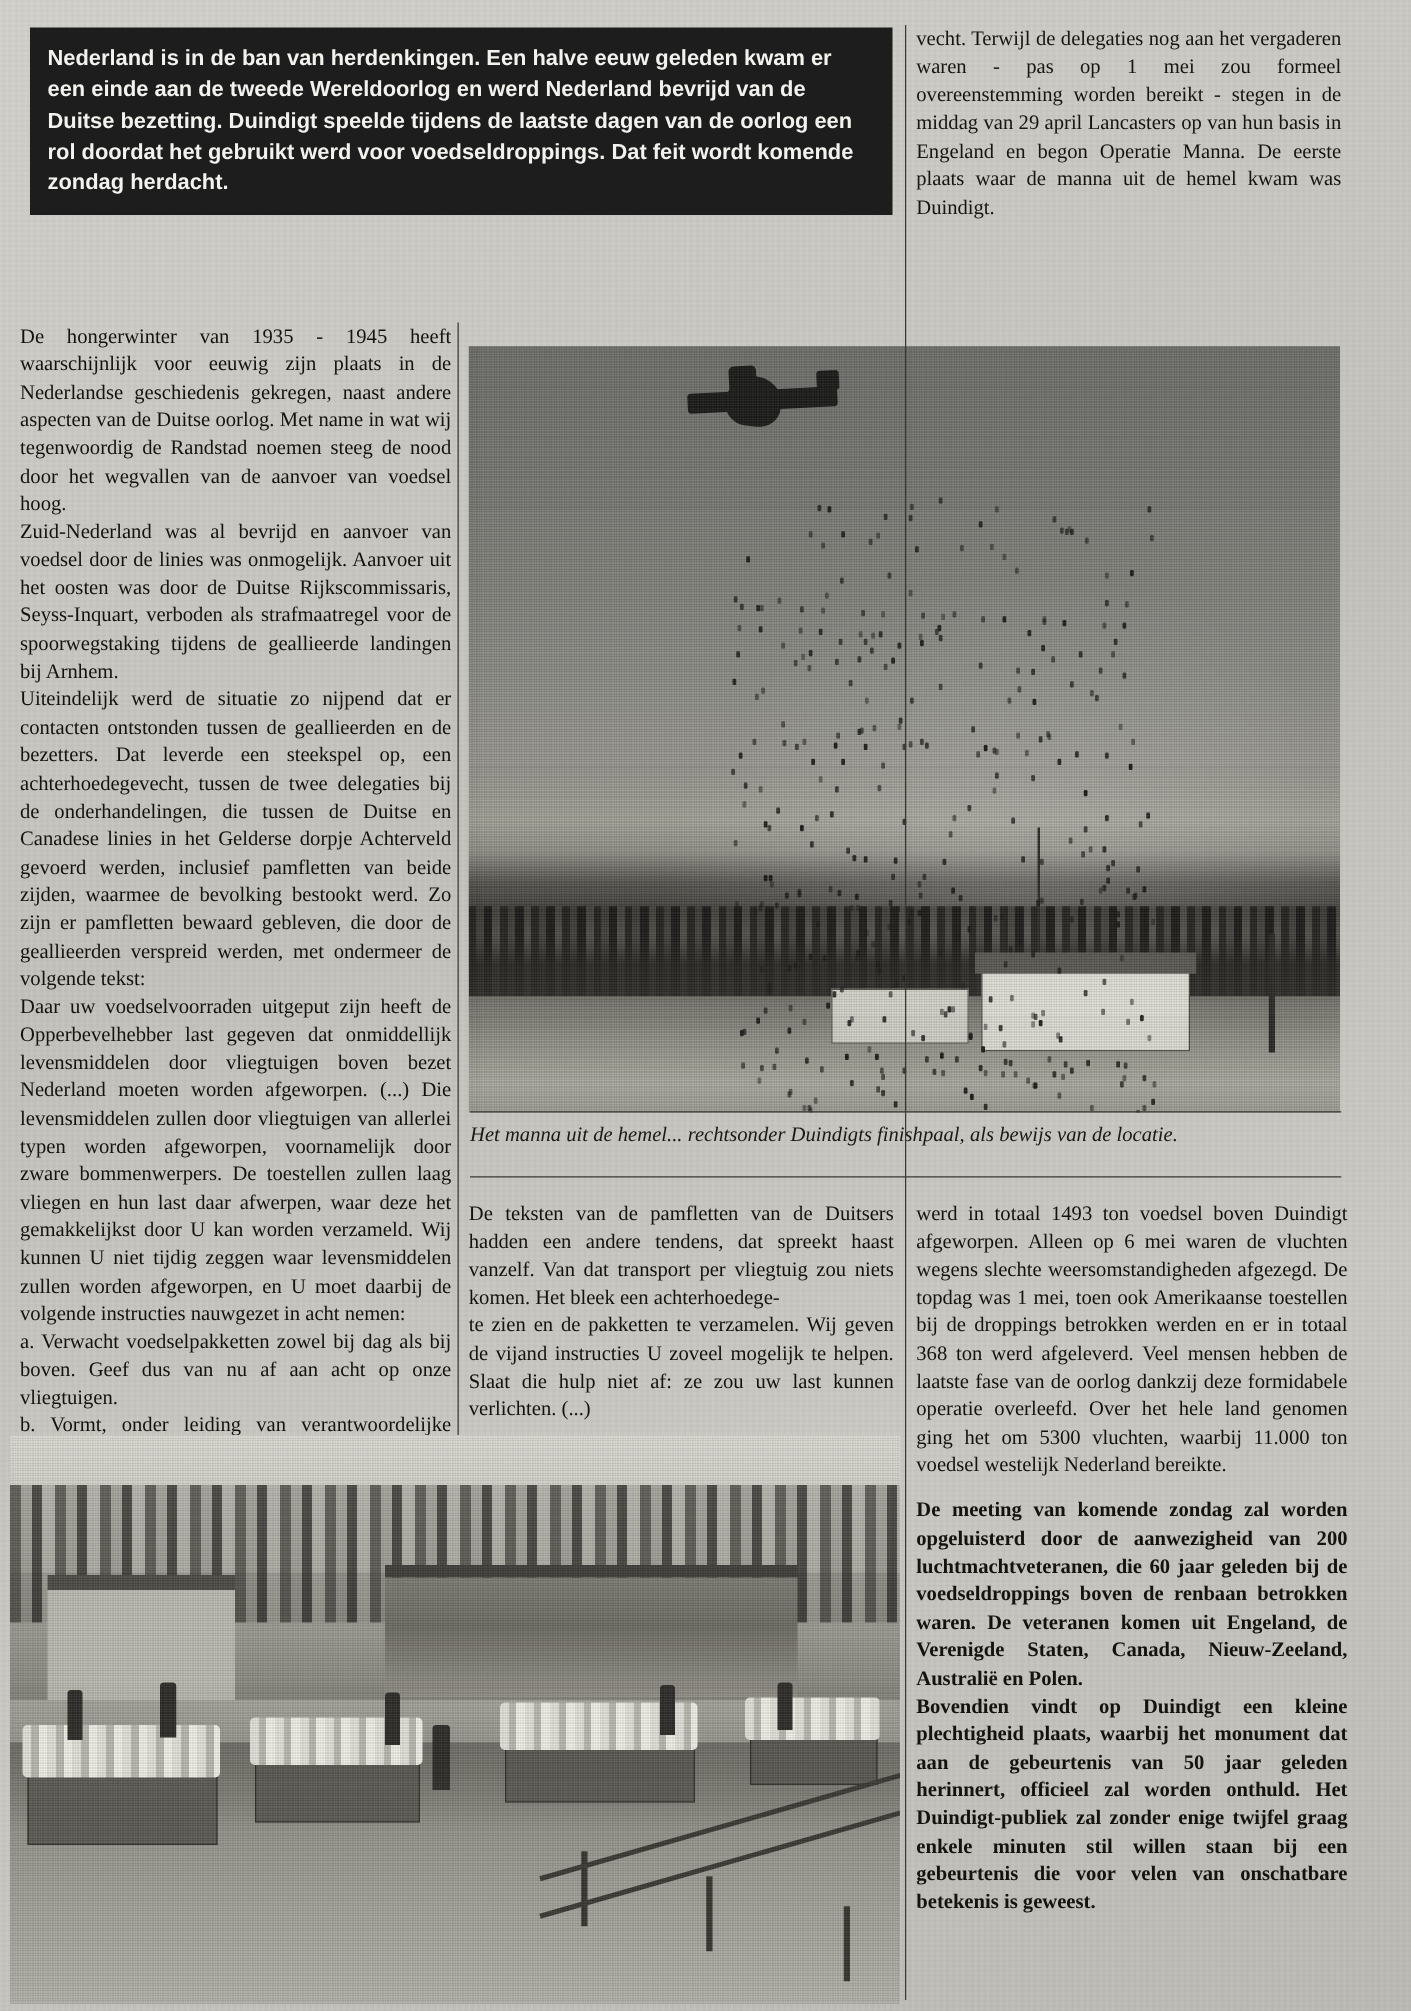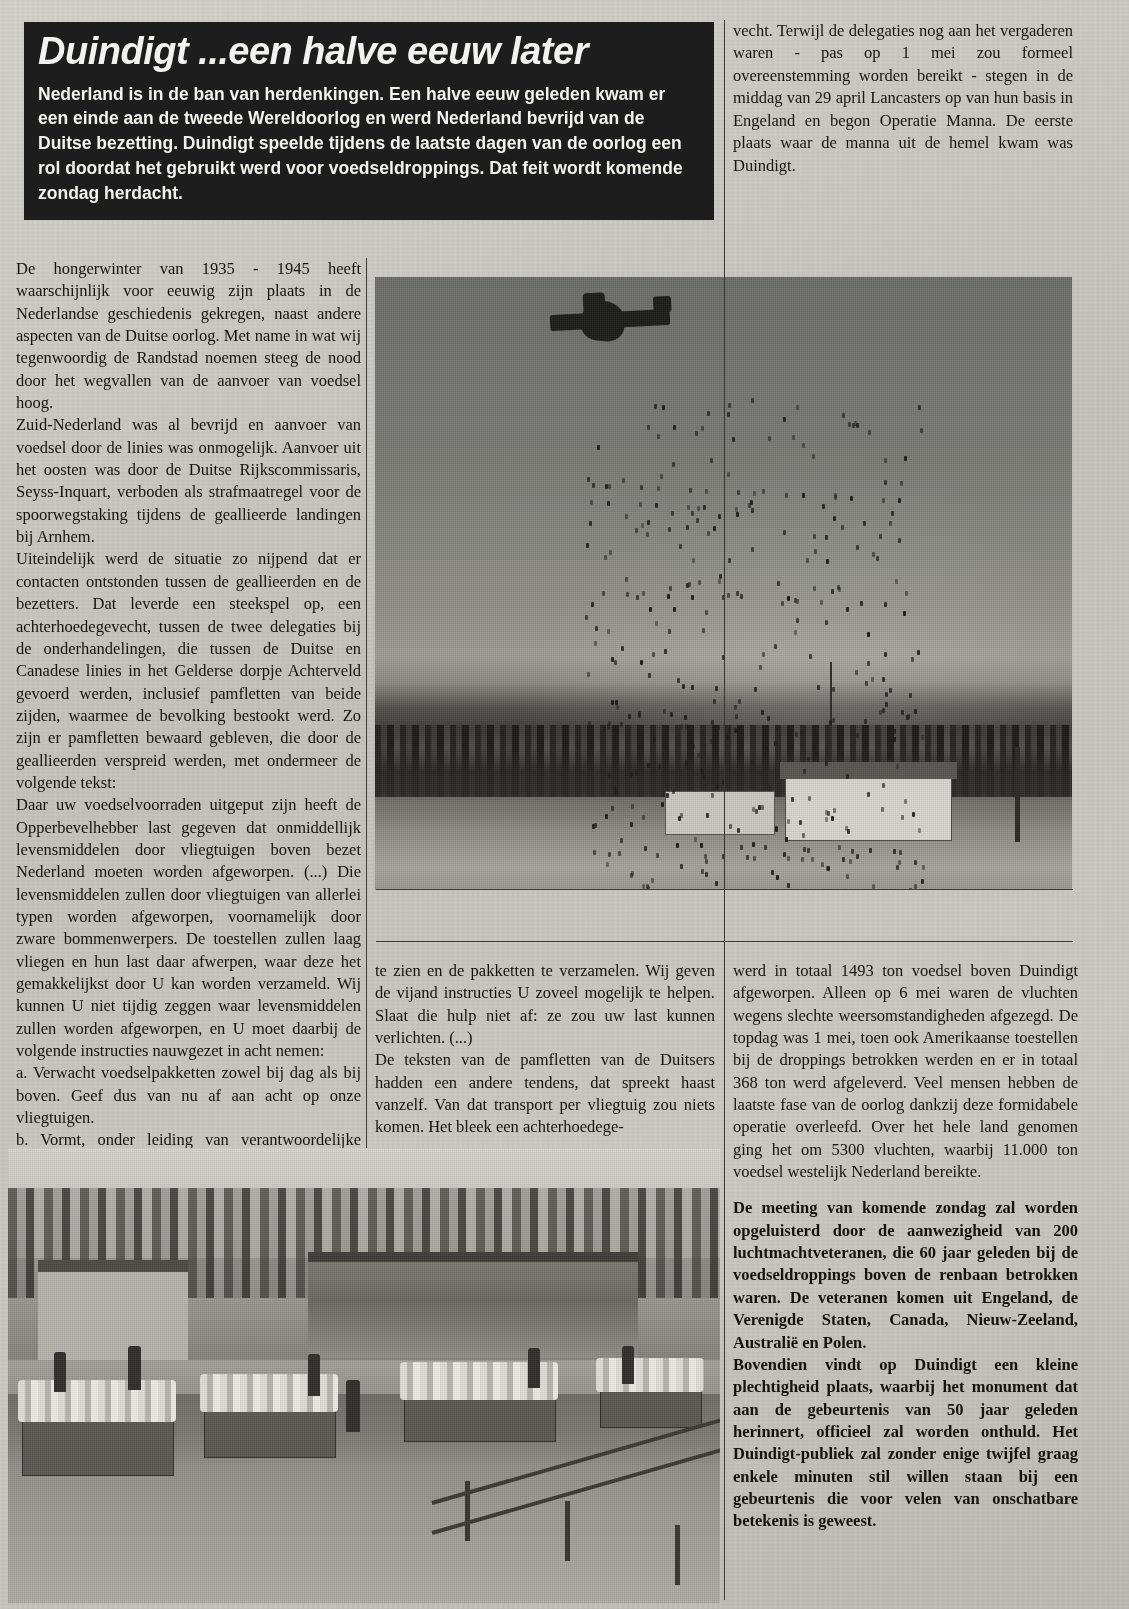--- a/index.html
+++ b/index.html
@@ -362,21 +362,20 @@
 </style>
 </head>
 <body>
 
 <div class="page">
   <div class="paper-texture"></div>
 
   <div class="content">
 
     <div class="masthead">
-      <div class="masthead-title">Duindigt ...een halve eeuw later</div>
       <div class="masthead-lead">Nederland is in de ban van herdenkingen. Een halve eeuw geleden kwam er een einde aan de tweede Wereldoorlog en werd Nederland bevrijd van de Duitse bezetting. Duindigt speelde tijdens de laatste dagen van de oorlog een rol doordat het gebruikt werd voor voedseldroppings. Dat feit wordt komende zondag herdacht.</div>
     </div>
 
     <div class="col-topright">
       <p>vecht. Terwijl de delegaties nog aan het vergaderen waren - pas op 1 mei zou formeel overeenstemming worden bereikt - stegen in de middag van 29 april Lancasters op van hun basis in Engeland en begon Operatie Manna. De eerste plaats waar de manna uit de hemel kwam was Duindigt.</p>
     </div>
 
     <div class="col-left">
       <p>De hongerwinter van 1935 - 1945 heeft waarschijnlijk voor eeuwig zijn plaats in de Nederlandse geschiedenis gekregen, naast andere aspecten van de Duitse oorlog. Met name in wat wij tegenwoordig de Randstad noemen steeg de nood door het wegvallen van de aanvoer van voedsel hoog.</p>
       <p>Zuid-Nederland was al bevrijd en aanvoer van voedsel door de linies was onmogelijk. Aanvoer uit het oosten was door de Duitse Rijkscommissaris, Seyss-Inquart, verboden als strafmaatregel voor de spoorwegstaking tijdens de geallieerde landingen bij Arnhem.</p>
@@ -754,28 +753,29 @@
           <i style="left: 54.7515px; top: 262.743px; opacity: 0.99;"></i>
           <i style="left: 132.043px; top: 328.386px; opacity: 0.65;"></i>
           <i style="left: 29.1029px; top: 388.791px; opacity: 0.64;"></i>
           <i style="left: 227.598px; top: 137.025px; opacity: 0.65;"></i>
           <i style="left: 189.195px; top: 344.078px; opacity: 0.89;"></i>
         </div>
       <div class="grain"></div>
     </div>
 
     <div class="rule-h" style="left:376px; top:889px; width:697px;"></div>
+    <div class="photo1-caption">Het manna uit de hemel... rechtsonder Duindigts finishpaal, als bewijs van de locatie.</div>
     <div class="rule-h" style="left:376px; top:941px; width:697px;"></div>
 
     <div class="rule-v" style="left:366px; top:258px; height:1340px;"></div>
     <div class="rule-v" style="left:724px; top:20px; height:1580px;"></div>
 
     <div class="col-mid">
+      <p>De teksten van de pamfletten van de Duitsers hadden een andere tendens, dat spreekt haast vanzelf. Van dat transport per vliegtuig zou niets komen. Het bleek een achterhoedege-</p>
       <p>te zien en de pakketten te verzamelen. Wij geven de vijand instructies U zoveel mogelijk te helpen. Slaat die hulp niet af: ze zou uw last kunnen verlichten. (...)</p>
-      <p>De teksten van de pamfletten van de Duitsers hadden een andere tendens, dat spreekt haast vanzelf. Van dat transport per vliegtuig zou niets komen. Het bleek een achterhoedege-</p>
     </div>
 
     <div class="col-right">
       <p>werd in totaal 1493 ton voedsel boven Duindigt afgeworpen. Alleen op 6 mei waren de vluchten wegens slechte weersomstandigheden afgezegd. De topdag was 1 mei, toen ook Amerikaanse toestellen bij de droppings betrokken werden en er in totaal 368 ton werd afgeleverd. Veel mensen hebben de laatste fase van de oorlog dankzij deze formidabele operatie overleefd. Over het hele land genomen ging het om 5300 vluchten, waarbij 11.000 ton voedsel  westelijk Nederland bereikte.</p>
       <p class="bold-block">De meeting van komende zondag zal worden opgeluisterd door de aanwezigheid van 200 luchtmachtveteranen, die 60 jaar geleden bij de voedseldroppings boven de renbaan betrokken waren. De veteranen komen uit Engeland, de Verenigde Staten, Canada, Nieuw-Zeeland, Australië en Polen.</p>
       <p class="bold-block" style="margin-top:0">Bovendien vindt op Duindigt een kleine plechtigheid plaats, waarbij het monument dat aan de gebeurtenis van 50 jaar geleden herinnert, officieel zal worden onthuld. Het Duindigt-publiek zal zonder enige twijfel graag enkele minuten stil willen staan bij een gebeurtenis die voor velen van onschatbare betekenis is geweest.</p>
     </div>
 
     <div class="photo2">
       <div class="sky"></div>

